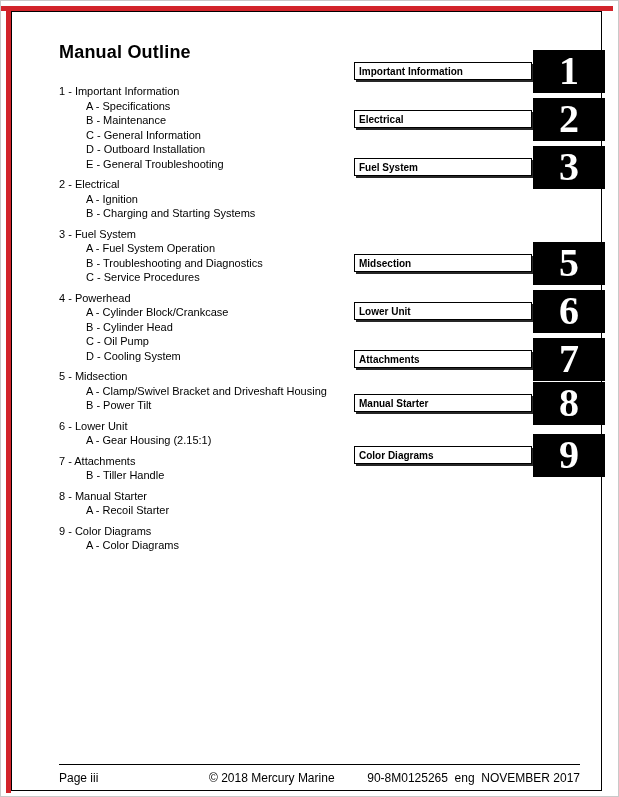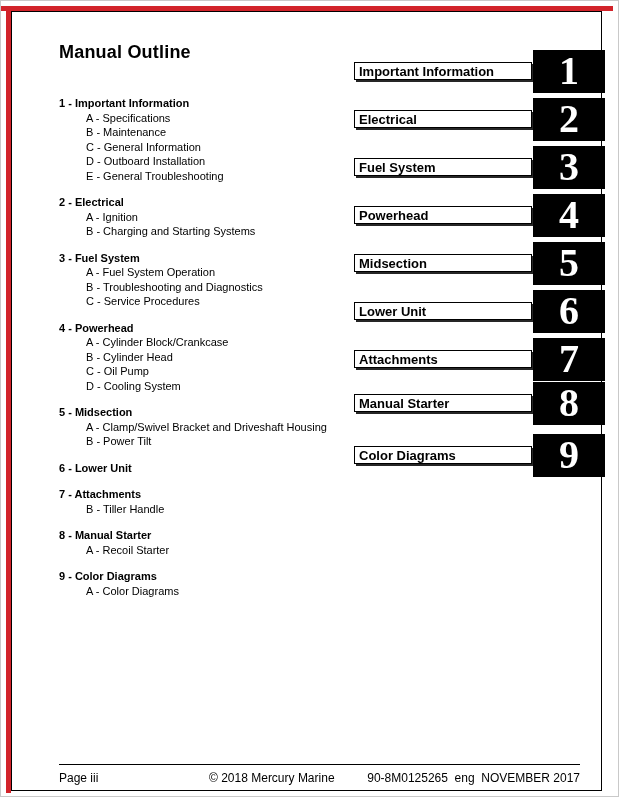--- a/index.html
+++ b/index.html
@@ -17,29 +17,29 @@
   .page-title{
     position:absolute;left:47px;top:30px;margin:0;
     font-size:18px;font-weight:bold;letter-spacing:0.2px;
   }
   .outline{
     position:absolute;left:47px;top:72px;width:305px;
     font-size:11px;line-height:14.5px;
   }
   .section{margin-top:6px;}
   .section:first-child{margin-top:0;}
-  .sec-head{font-weight:bold;margin-top:12px;}
+  .sec-head{font-weight:normal;}
   .sec-item{padding-left:27px;}
   .tabs{position:absolute;top:38px;right:-4px;width:251px;height:436px;}
   .tab-row{position:absolute;right:0;width:251px;height:43px;}
   .tab-label{
     position:absolute;left:0;top:12px;width:178px;height:18px;box-sizing:border-box;
     border:1px solid #000;background:#fff;
     box-shadow:2px 2px 0 rgba(0,0,0,0.85);
-    font-size:13px;font-weight:bold;line-height:15px;padding:1px 0 0 4px;
+    font-size:10px;font-weight:bold;line-height:15px;padding:1px 0 0 4px;
     white-space:nowrap;overflow:hidden;cursor:pointer;
   }
   .tab-num{
     position:absolute;right:0;top:0;width:72px;height:43px;background:#000;color:#fff;
     font-family:"Liberation Serif", serif;font-weight:bold;
     font-size:40px;line-height:42px;text-align:center;cursor:pointer;
   }
   .footer{
     position:absolute;left:47px;right:21px;top:752px;height:22px;
     border-top:1px solid #000;font-size:12px;
@@ -86,20 +86,21 @@
           <div class="sec-item">C - Oil Pump</div>
           <div class="sec-item">D - Cooling System</div>
         </div>
         <div class="section">
           <div class="sec-head">5 - Midsection</div>
           <div class="sec-item">A - Clamp/Swivel Bracket and Driveshaft Housing</div>
           <div class="sec-item">B - Power Tilt</div>
         </div>
         <div class="section">
           <div class="sec-head">6 - Lower Unit</div>
+          <div class="sec-item">A - Gear Housing (2.15:1)</div>
         </div>
         <div class="section">
           <div class="sec-head">7 - Attachments</div>
           <div class="sec-item">B - Tiller Handle</div>
         </div>
         <div class="section">
           <div class="sec-head">8 - Manual Starter</div>
           <div class="sec-item">A - Recoil Starter</div>
         </div>
         <div class="section">
@@ -113,24 +114,20 @@
           <div class="tab-label">Important Information</div>
           <div class="tab-num" style="background: rgb(0, 0, 0);">1</div>
         </div>
         <div class="tab-row" style="top: 48px;">
           <div class="tab-label">Electrical</div>
           <div class="tab-num" style="background: rgb(0, 0, 0);">2</div>
         </div>
         <div class="tab-row" style="top: 96px;">
           <div class="tab-label">Fuel System</div>
           <div class="tab-num" style="background: rgb(0, 0, 0);">3</div>
-        </div>
-        <div class="tab-row" style="top: 144px;">
-          <div class="tab-label">Powerhead</div>
-          <div class="tab-num" style="background: rgb(0, 0, 0);">4</div>
         </div>
         <div class="tab-row" style="top: 192px;">
           <div class="tab-label">Midsection</div>
           <div class="tab-num" style="background: rgb(0, 0, 0);">5</div>
         </div>
         <div class="tab-row" style="top: 240px;">
           <div class="tab-label">Lower Unit</div>
           <div class="tab-num" style="background: rgb(0, 0, 0);">6</div>
         </div>
         <div class="tab-row" style="top: 288px;">

